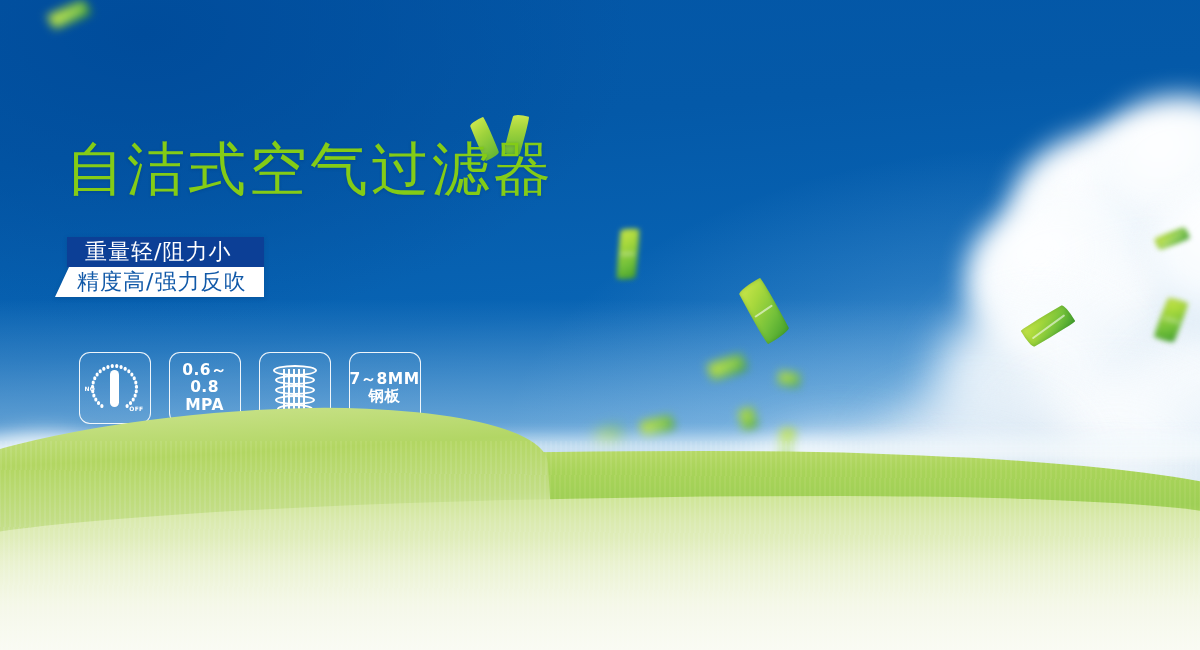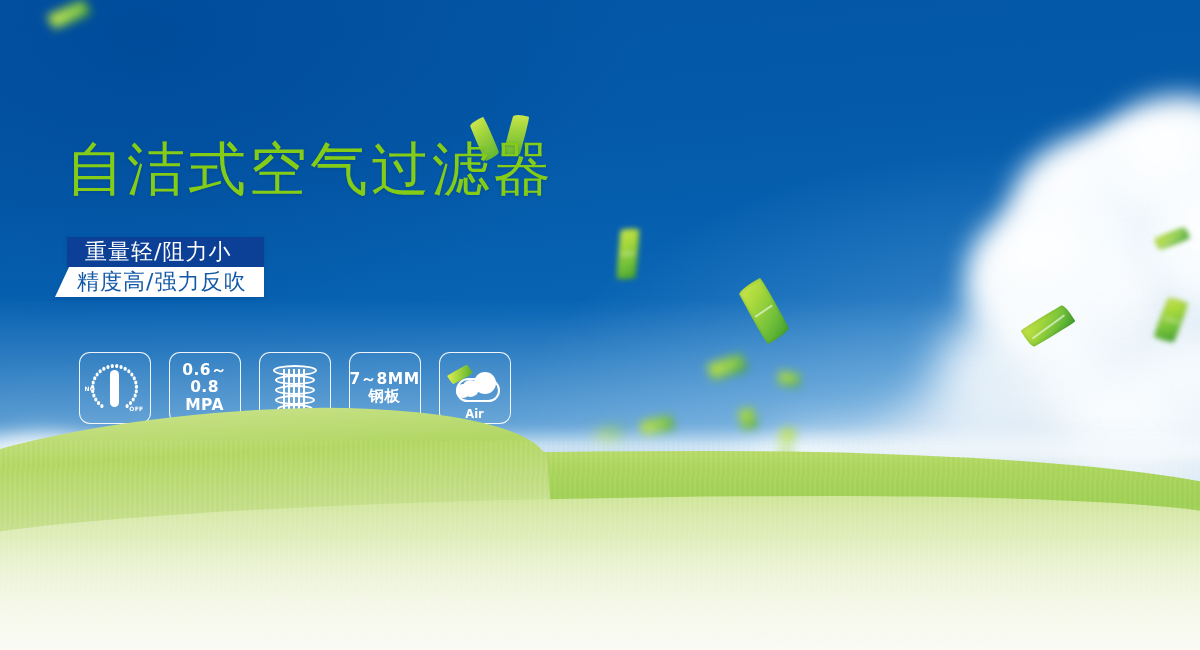--- a/index.html
+++ b/index.html
@@ -353,33 +353,20 @@
     </div>
 
     <div class="feature">
       <div class="fbox">
         <div class="txt">7～8MM</div>
         <div class="txt">钢板</div>
       </div>
       <div class="flabel">钢结构强度</div>
     </div>
 
-    <div class="feature">
-      <div class="fbox">
-        <div class="cloudicon">
-          <div class="cbump" style="left:26px; top:4px;  width:22px; height:22px;"></div>
-          <div class="cbump" style="left:14px; top:12px; width:17px; height:17px;"></div>
-          <div class="cbump" style="left:8px;  top:16px; width:14px; height:14px;"></div>
-          <div class="cmain"></div>
-          <div class="leaf-ic"></div>
-          <div class="air">Air</div>
-        </div>
-      </div>
-      <div class="flabel">集尘</div>
-    </div>
 
   </div>
 
   <div class="ground">
     <div class="horizon-glow"></div>
     <div class="hill-back"></div>
     <div class="hill-left-crest"></div>
     <div class="hill-front"></div>
     <div class="grass-texture"></div>
     <div class="grass-sheen"></div>

